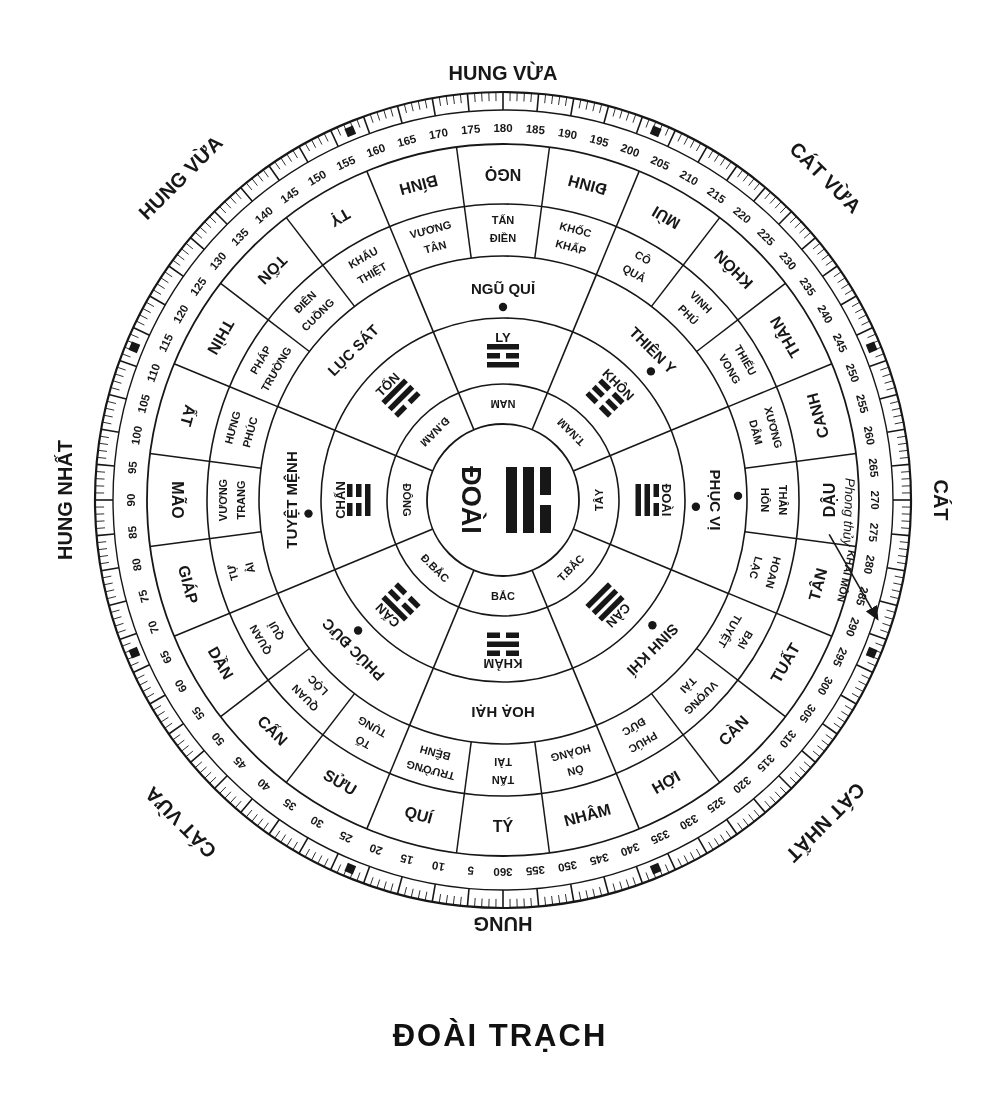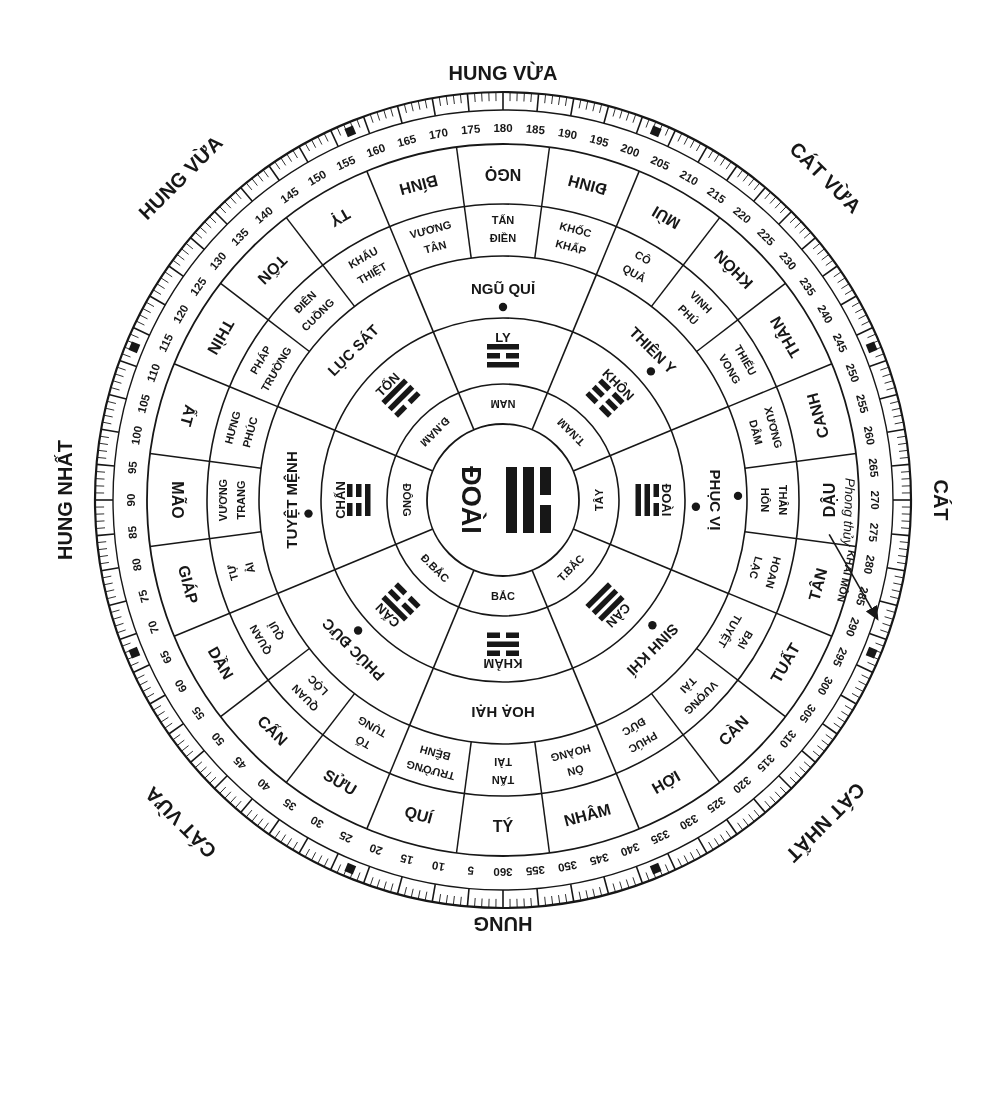--- a/index.html
+++ b/index.html
@@ -667,13 +667,14 @@
       <text x="941.0" y="500.0" text-anchor="middle" dominant-baseline="central" font-size="20" font-weight="bold" transform="rotate(90.0 941.0 500.0)">CÁT</text>
       <text x="825.4" y="822.4" text-anchor="middle" dominant-baseline="central" font-size="20" font-weight="bold" transform="rotate(135.0 825.4 822.4)">CÁT NHẤT</text>
       <text x="503.0" y="924.0" text-anchor="middle" dominant-baseline="central" font-size="20" font-weight="bold" transform="rotate(-180.0 503.0 924.0)">HUNG</text>
       <text x="180.6" y="822.4" text-anchor="middle" dominant-baseline="central" font-size="20" font-weight="bold" transform="rotate(-135.0 180.6 822.4)">CÁT VỪA</text>
       <text x="65.0" y="500.0" text-anchor="middle" dominant-baseline="central" font-size="20" font-weight="bold" transform="rotate(-90.0 65.0 500.0)">HUNG NHẤT</text>
       <text x="180.6" y="177.6" text-anchor="middle" dominant-baseline="central" font-size="20" font-weight="bold" transform="rotate(-45.0 180.6 177.6)">HUNG VỪA</text>
       <text x="848.8" y="512.1" text-anchor="middle" dominant-baseline="central" font-size="13.5" font-weight="normal" transform="rotate(92.0 848.8 512.1)" font-style="italic" font-family="&quot;Liberation Serif&quot;, serif">Phong thủy</text>
       <text x="846.7" y="576.2" text-anchor="middle" dominant-baseline="central" font-size="10.5" font-weight="bold" transform="rotate(102.5 846.7 576.2)">KHAI MÔN</text>
       <path d="M 829.2 534.3 L 876.9 617.9" stroke="#171717" stroke-width="1.6" fill="none" marker-end="url(#arrowhead)"></path>
     </svg>
+  <div class="title">ĐOÀI TRẠCH</div>
 </div>
 
 </body></html>

